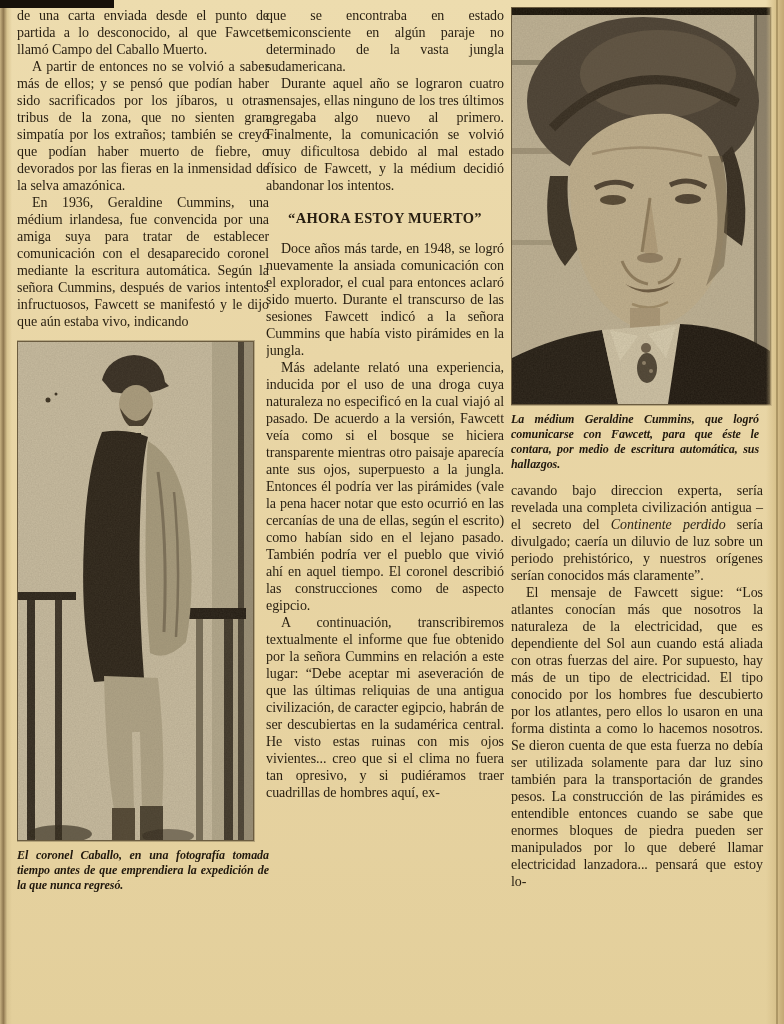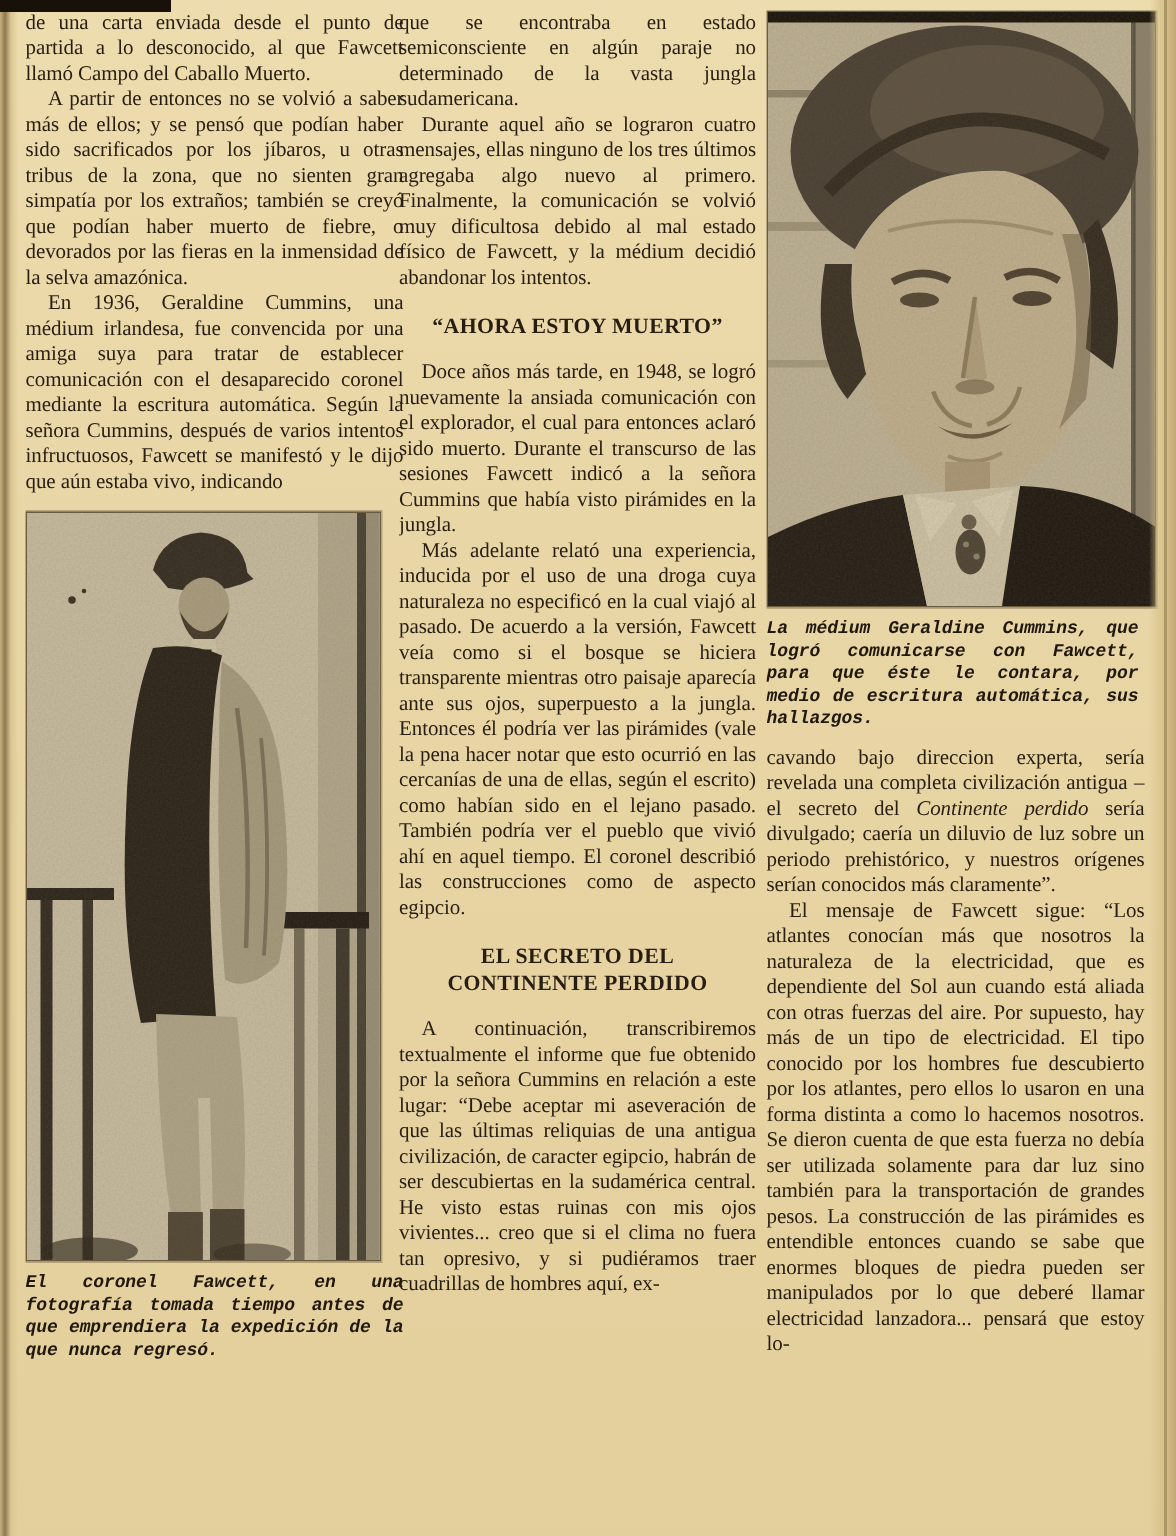--- a/index.html
+++ b/index.html
@@ -42,21 +42,20 @@
   }
   .heading.two-line{max-width:185px;}
   figure{margin:0;padding:0;}
   .photo{display:block;border:1px solid #6b5c40;box-shadow:0 0 0 1px rgba(36,28,16,.25);}
   .figure-fawcett{margin:11px 0 7px 0;}
   .figure-cummins{margin:0 0 7px 0;}
   .caption{
     font-style:italic;font-weight:bold;
     font-size:12px;line-height:15px;text-align:justify;text-indent:0;
     color:#20180d;
-    font-family:Liberation Mono, monospace;
   }
   .col3 .caption{padding-right:14px;margin-bottom:10px;}
   i{}
 </style>
 </head>
 <body>
 
 <div class="top-bar"></div>
 <div class="edge-left"></div>
 <div class="edge-right"></div>
@@ -108,30 +107,29 @@
 
       <rect x="94" y="466" width="23" height="32" fill="#51463​3"></rect>
       <rect x="94" y="466" width="23" height="32" fill="#514633"></rect>
       <rect x="122" y="464" width="23" height="34" fill="#4a4130"></rect>
 
       <ellipse cx="42" cy="492" rx="32" ry="9" fill="#2e2619" opacity="0.65"></ellipse>
       <ellipse cx="150" cy="494" rx="26" ry="7" fill="#2e2619" opacity="0.5"></ellipse>
       <rect width="235" height="498" filter="url(#grain1)" opacity="0.5"></rect>
     </svg>
   </figure>
-  <p class="caption">El coronel Fawcett, en una fotografía tomada tiempo antes de que emprendiera la expedición de la que nunca regresó.</p>
+  <p class="caption">El coronel Caballo, en una fotografía tomada tiempo antes de que emprendiera la expedición de la que nunca regresó.</p>
 </div>
 
 <div class="col col2">
   <p class="cont">que se encontraba en estado semiconsciente en algún paraje no determinado de la vasta jungla sudamericana.</p>
   <p>Durante aquel año se lograron cuatro mensajes, ellas ninguno de los tres últimos agregaba algo nuevo al primero. Finalmente, la comunicación se volvió muy dificultosa debido al mal estado físico de Fawcett, y la médium decidió abandonar los intentos.</p>
   <div class="heading">“AHORA ESTOY MUERTO”</div>
   <p>Doce años más tarde, en 1948, se logró nuevamente la ansiada comunicación con el explorador, el cual para entonces aclaró sido muerto. Durante el transcurso de las sesiones Fawcett indicó a la señora Cummins que había visto pirámides en la jungla.</p>
   <p>Más adelante relató una experiencia, inducida por el uso de una droga cuya naturaleza no especificó en la cual viajó al pasado. De acuerdo a la versión, Fawcett veía como si el bosque se hiciera transparente mientras otro paisaje aparecía ante sus ojos, superpuesto a la jungla. Entonces él podría ver las pirámides (vale la pena hacer notar que esto ocurrió en las cercanías de una de ellas, según el escrito) como habían sido en el lejano pasado. También podría ver el pueblo que vivió ahí en aquel tiempo. El coronel describió las construcciones como de aspecto egipcio.</p>
-  <div class="heading two-line">EL SECRETO DEL CONTINENTE PERDIDO</div>
   <p>A continuación, transcribiremos textualmente el informe que fue obtenido por la señora Cummins en relación a este lugar: “Debe aceptar mi aseveración de que las últimas reliquias de una antigua civilización, de caracter egipcio, habrán de ser descubiertas en la sudamérica central. He visto estas ruinas con mis ojos vivientes... creo que si el clima no fuera tan opresivo, y si pudiéramos traer cuadrillas de hombres aquí, ex-</p>
 </div>
 
 <div class="col col3">
   <figure class="figure-cummins">
     <svg class="photo" width="258" height="396" viewBox="0 0 258 396" xmlns="http://www.w3.org/2000/svg">
       <defs>
         <filter id="grain2" x="0" y="0" width="100%" height="100%">
           <feTurbulence type="fractalNoise" baseFrequency="0.7" numOctaves="3" stitchTiles="stitch"></feTurbulence>
           <feColorMatrix type="matrix" values="0 0 0 0 0.18  0 0 0 0 0.15  0 0 0 0 0.10  0 0 0 0.45 0"></feColorMatrix>

